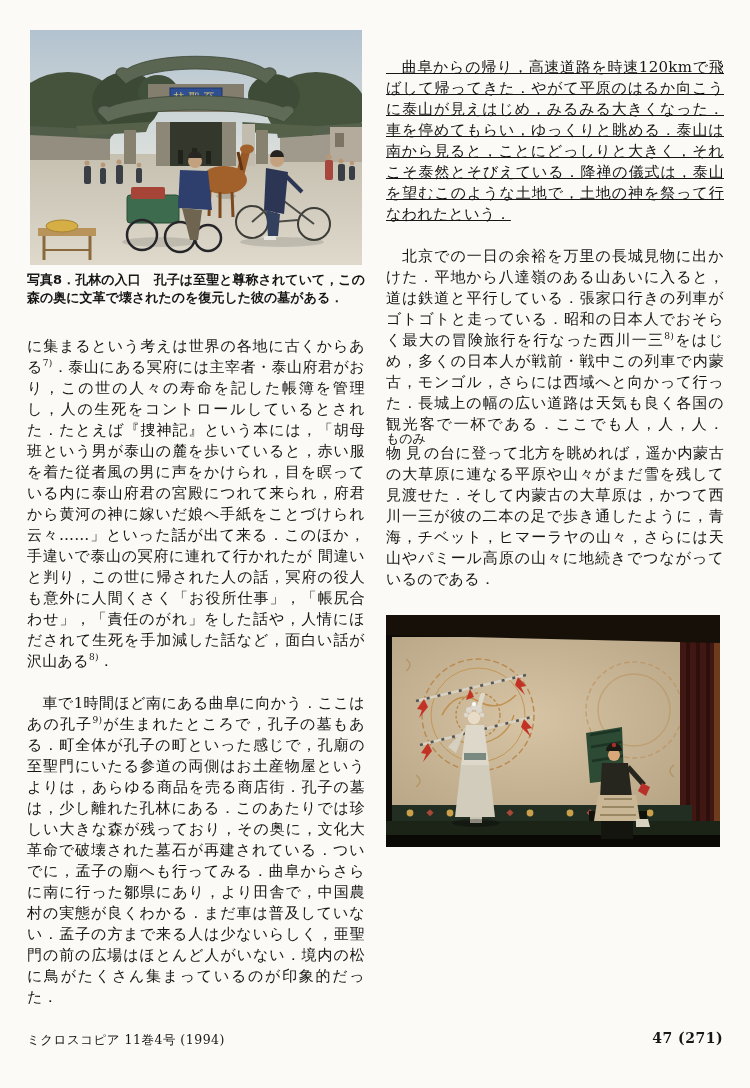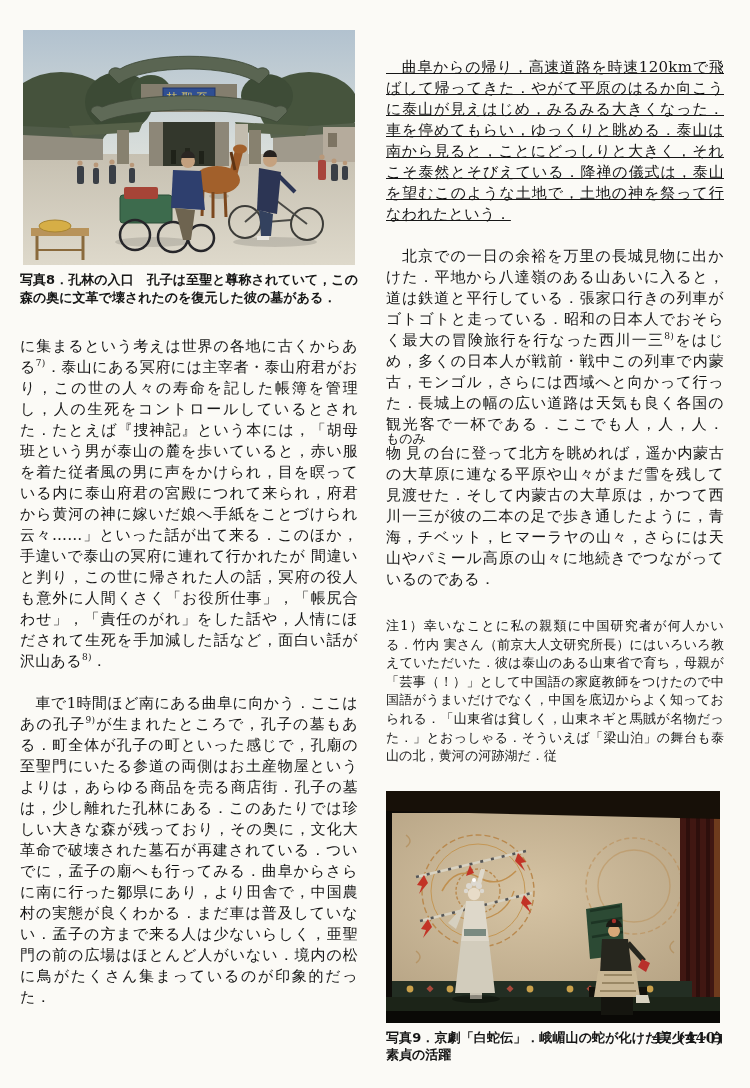--- a/index.html
+++ b/index.html
@@ -6,21 +6,21 @@
   .page{
     position:relative;
     width:750px;height:1088px;
     background:#fbfaf6;
     margin:0 auto;
     overflow:hidden;
     color:#161616;
     font-family:"DejaVu Serif", serif;
   }
   .col{position:absolute;top:30px;width:338px;}
-  .col-left{left:20px;}
+  .col-left{left:27px;}
   .col-right{left:386px;}
   .photo{display:block;background:#222;}
   .photo svg{display:block;}
   .caption{
     font-family:"DejaVu Sans", sans-serif;
     font-weight:bold;
     font-size:13px;line-height:17.5px;
     margin-top:6px;
     text-align:justify;
   }
@@ -183,21 +183,20 @@
 
     <div class="jtext p-main1">に集まるという考えは世界の各地に古くからある<sup>7)</sup>．泰山にある冥府には主宰者・泰山府君がおり，この世の人々の寿命を記した帳簿を管理し，人の生死をコントロールしているとされた．たとえば『捜神記』という本には，「胡母班という男が泰山の麓を歩いていると，赤い服を着た従者風の男に声をかけられ，目を瞑っている内に泰山府君の宮殿につれて来られ，府君から黄河の神に嫁いだ娘へ手紙をことづけられ云々……」といった話が出て来る．このほか，手違いで泰山の冥府に連れて行かれたが 間違いと判り，この世に帰された人の話，冥府の役人も意外に人間くさく「お役所仕事」，「帳尻合わせ」，「責任のがれ」をした話や，人情にほだされて生死を手加減した話など，面白い話が沢山ある<sup>8)</sup>．</div>
     <div class="jtext p-main2">　車で1時間ほど南にある曲阜に向かう．ここはあの孔子<sup>9)</sup>が生まれたところで，孔子の墓もある．町全体が孔子の町といった感じで，孔廟の至聖門にいたる参道の両側はお土産物屋というよりは，あらゆる商品を売る商店街．孔子の墓は，少し離れた孔林にある．このあたりでは珍しい大きな森が残っており，その奥に，文化大革命で破壊された墓石が再建されている．ついでに，孟子の廟へも行ってみる．曲阜からさらに南に行った鄒県にあり，より田舎で，中国農村の実態が良くわかる．まだ車は普及していない．孟子の方まで来る人は少ないらしく，亜聖門の前の広場はほとんど人がいない．境内の松に鳥がたくさん集まっているのが印象的だった．</div>
   </div>
 
   <div class="col col-right">
 
     <div class="jtext p-right1">　曲阜からの帰り，高速道路を時速120kmで飛ばして帰ってきた．やがて平原のはるか向こうに泰山が見えはじめ，みるみる大きくなった．車を停めてもらい，ゆっくりと眺める．泰山は南から見ると，ことにどっしりと大きく，それこそ泰然とそびえている．降禅の儀式は，泰山を望むこのような土地で，土地の神を祭って行なわれたという．</div>
     <div class="jtext p-main2">　北京での一日の余裕を万里の長城見物に出かけた．平地から八達嶺のある山あいに入ると，道は鉄道と平行している．張家口行きの列車がゴトゴトと走っている．昭和の日本人でおそらく最大の冒険旅行を行なった西川一三<sup>8)</sup>をはじめ，多くの日本人が戦前・戦中この列車で内蒙古，モンゴル，さらには西域へと向かって行った．長城上の幅の広い道路は天気も良く各国の観光客で一杯である．ここでも人，人，人．<ruby>物見<rt>ものみ</rt></ruby>の台に登って北方を眺めれば，遥か内蒙古の大草原に連なる平原や山々がまだ雪を残して見渡せた．そして内蒙古の大草原は，かつて西川一三が彼の二本の足で歩き通したように，青海，チベット，ヒマーラヤの山々，さらには天山やパミール高原の山々に地続きでつながっているのである．</div>
 
-    <div class="note">注1）幸いなことに私の親類に中国研究者が何人かいる．竹内 実さん（前京大人文研究所長）にはいろいろ教えていただいた．彼は泰山のある山東省で育ち，母親が「芸事（！）」として中国語の家庭教師をつけたので中国語がうまいだけでなく，中国を底辺からよく知っておられる．「山東省は貧しく，山東ネギと馬賊が名物だった．」とおっしゃる．そういえば「梁山泊」の舞台も泰山の北，黄河の河跡湖だ．従</div>
 
     <div class="photo photo9-wrap" style="width:334px;height:232px;">
       <svg viewBox="0 0 334 232" width="334" height="232">
         <defs>
           <radialGradient id="bd9" cx="0.45" cy="0.45" r="0.8">
             <stop offset="0" stop-color="#d6c4a4"></stop>
               <stop offset="1" stop-color="#b3a081"></stop>
           </radialGradient>
         </defs>
         <rect x="0" y="0" width="334" height="232" fill="#0d0b08"></rect>
@@ -285,18 +284,18 @@
           <path d="M216,148 L242,148 L246,182 L214,182 Z" fill="#26261e"></path>
           <path d="M212,180 L250,180 L254,206 L208,206 Z" fill="#c8b694"></path>
           <path d="M218,184 L246,184 M216,192 L248,192 M214,200 L250,200" stroke="#8a7a56" stroke-width="1.4" fill="none"></path>
           <path d="M242,152 L258,170" stroke="#26261e" stroke-width="5" fill="none"></path>
           <path d="M256,168 l8,4 -4,9 -8,-5 Z" fill="#b8302a"></path>
           <path d="M250,204 L262,204 L264,212 L250,212 Z" fill="#d8d2c0"></path>
         </g>
       </svg>
     </div>
 
-    <div class="caption">写真9．京劇「白蛇伝」．峨嵋山の蛇が化けた美少女・白素貞の活躍</div>
   </div>
 
-  <div class="footer-page">47 (440)</div>
+  <div class="footer-journal">ミクロスコピア 11巻4号 (1994)</div>
+  <div class="footer-page">47 (271)</div>
 
 </div>
 
 </body></html>

